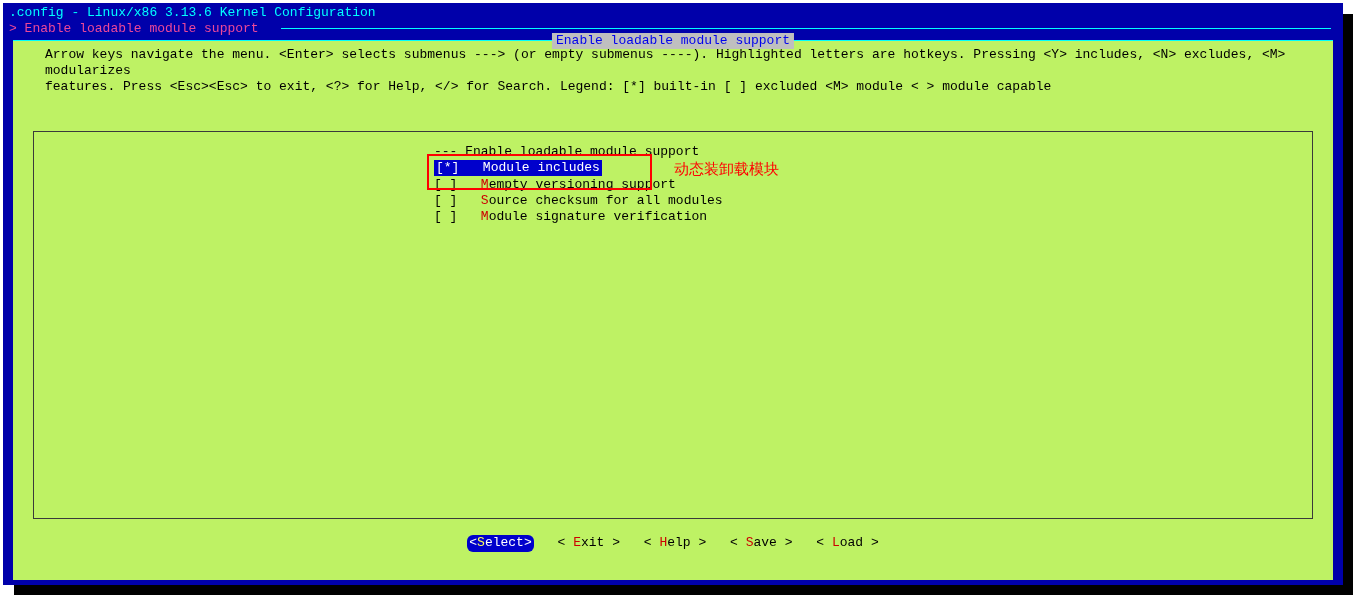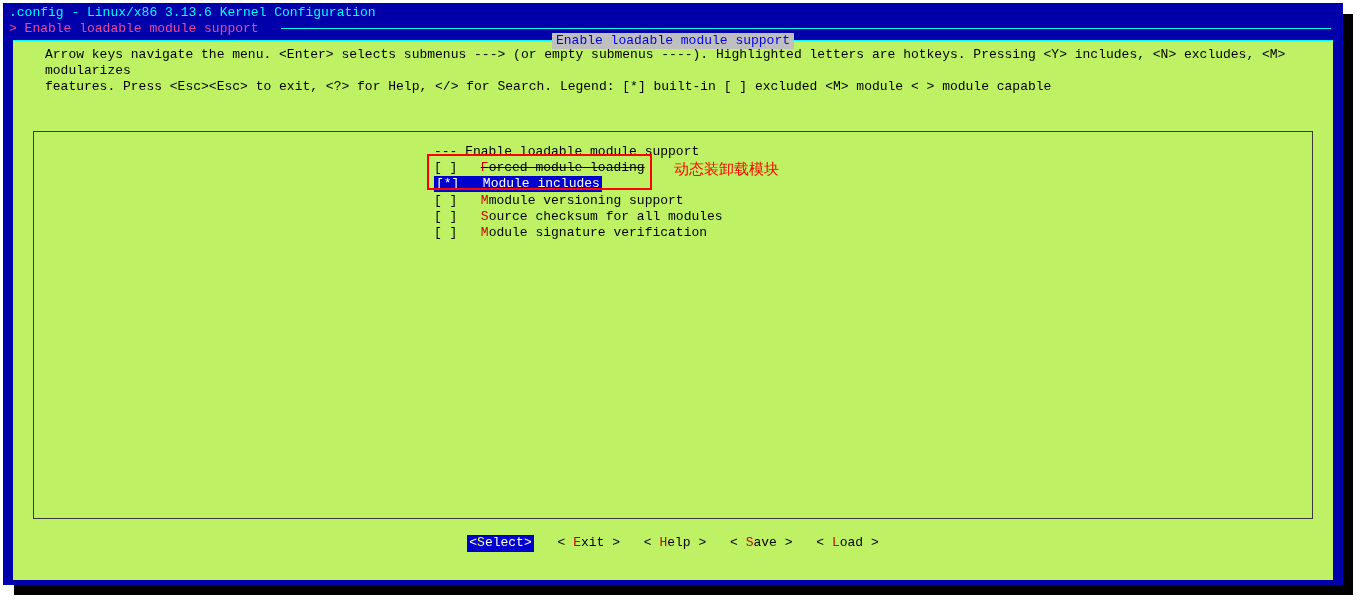--- a/index.html
+++ b/index.html
@@ -120,20 +120,21 @@
     }
     .button-bar {
       text-align: center;
       padding: 8px 0;
     }
     .btn {
       display: inline-block;
       color: #000;
       margin: 0 8px;
       white-space: pre;
+      border-radius: 6px;
     }
     .btn .hotkey { color: #cc0000; }
     .btn.active {
       background: #0000cc;
       color: #fff;
       padding: 0 2px;
     }
     .btn.active .hotkey { color: #ffff55; }
   </style>
 </head>
@@ -148,26 +149,25 @@
     <div class="help-text">
       <div>Arrow keys navigate the menu.  &lt;Enter&gt; selects submenus ---&gt; (or empty submenus ----).  Highlighted letters are hotkeys.  Pressing &lt;Y&gt; includes, &lt;N&gt; excludes, &lt;M&gt; modularizes</div>
       <div>features.  Press &lt;Esc&gt;&lt;Esc&gt; to exit, &lt;?&gt; for Help, &lt;/&gt; for Search.  Legend: [*] built-in  [ ] excluded  &lt;M&gt; module  &lt; &gt; module capable</div>
     </div>
 
     <div class="menu-container">
       <div class="menu-list">
 
         <div class="menu-item"><span>---</span> <span class="item-text"><span>Enable loadable module support</span></span></div>
 
-        <div class="menu-item strike"><span>[ ]</span>   <span class="item-text"><span class="hotkey">F</span><span>orced module loading</span></span></div>
 
         <div><span class="menu-item selected"><span>[*]</span>   <span class="item-text"><span class="hotkey">M</span><span>odule includes</span></span></span></div>
 
 
-        <div class="menu-item"><span>[ ]</span>   <span class="item-text"><span class="hotkey">M</span><span>module versioning support</span></span></div>
+        <div class="menu-item"><span>[ ]</span>   <span class="item-text"><span class="hotkey">M</span><span>empty versioning support</span></span></div>
 
         <div class="menu-item"><span>[ ]</span>   <span class="item-text"><span class="hotkey">S</span><span>ource checksum for all modules</span></span></div>
 
         <div class="menu-item"><span>[ ]</span>   <span class="item-text"><span class="hotkey">M</span><span>odule signature verification</span></span></div>
 
       </div>
       <div class="red-box"></div>
       <div class="annotation">动态装卸载模块</div>
     </div>
 

